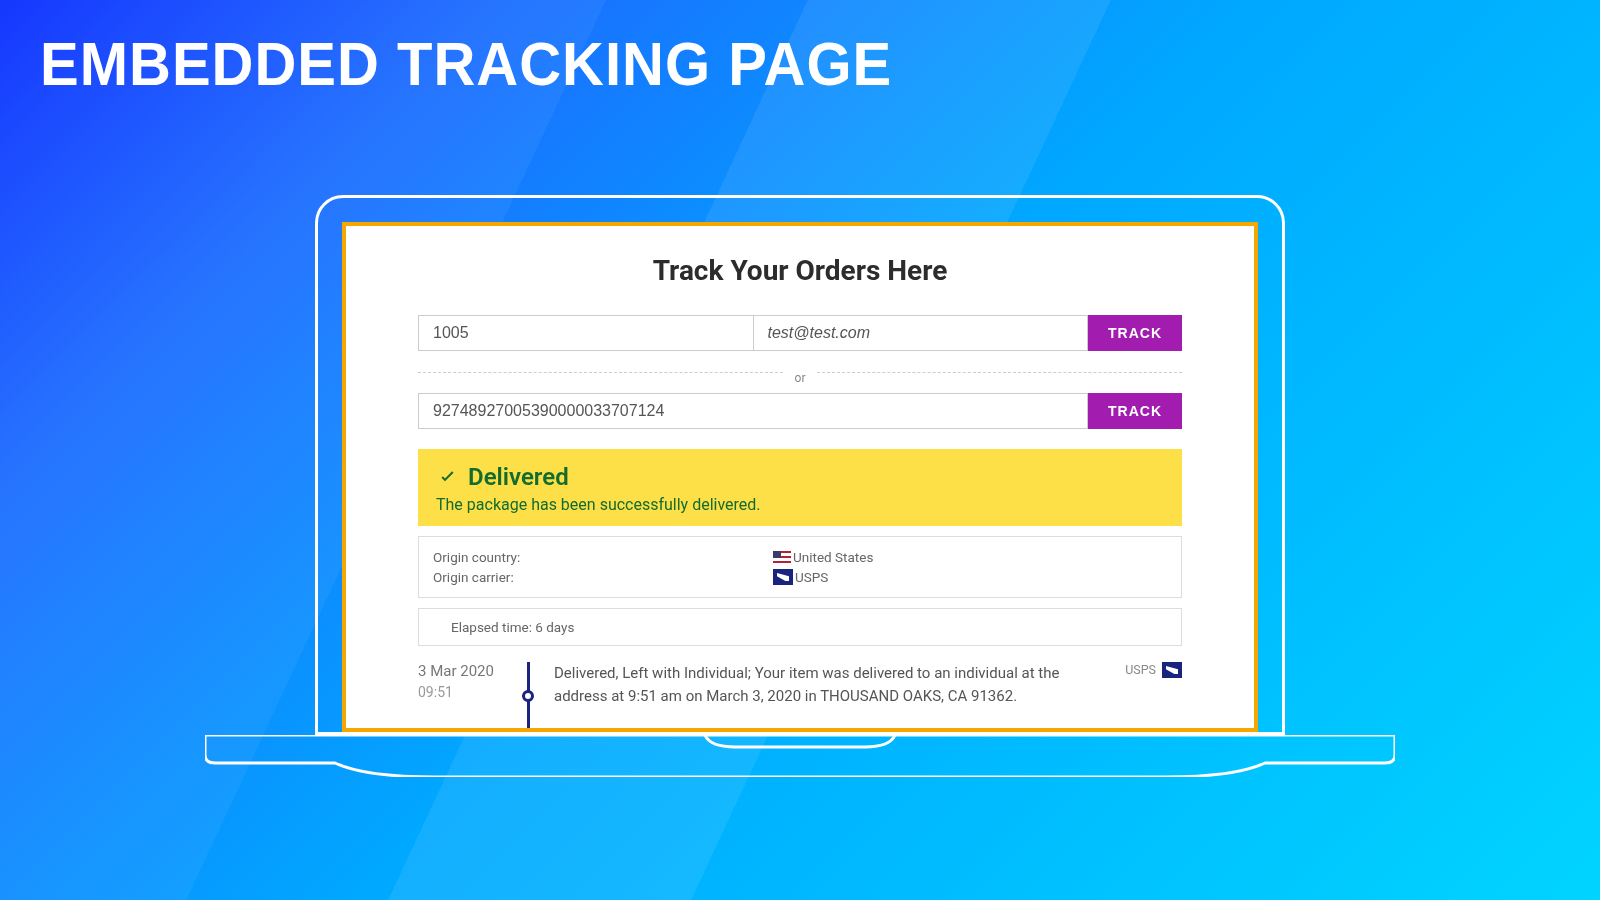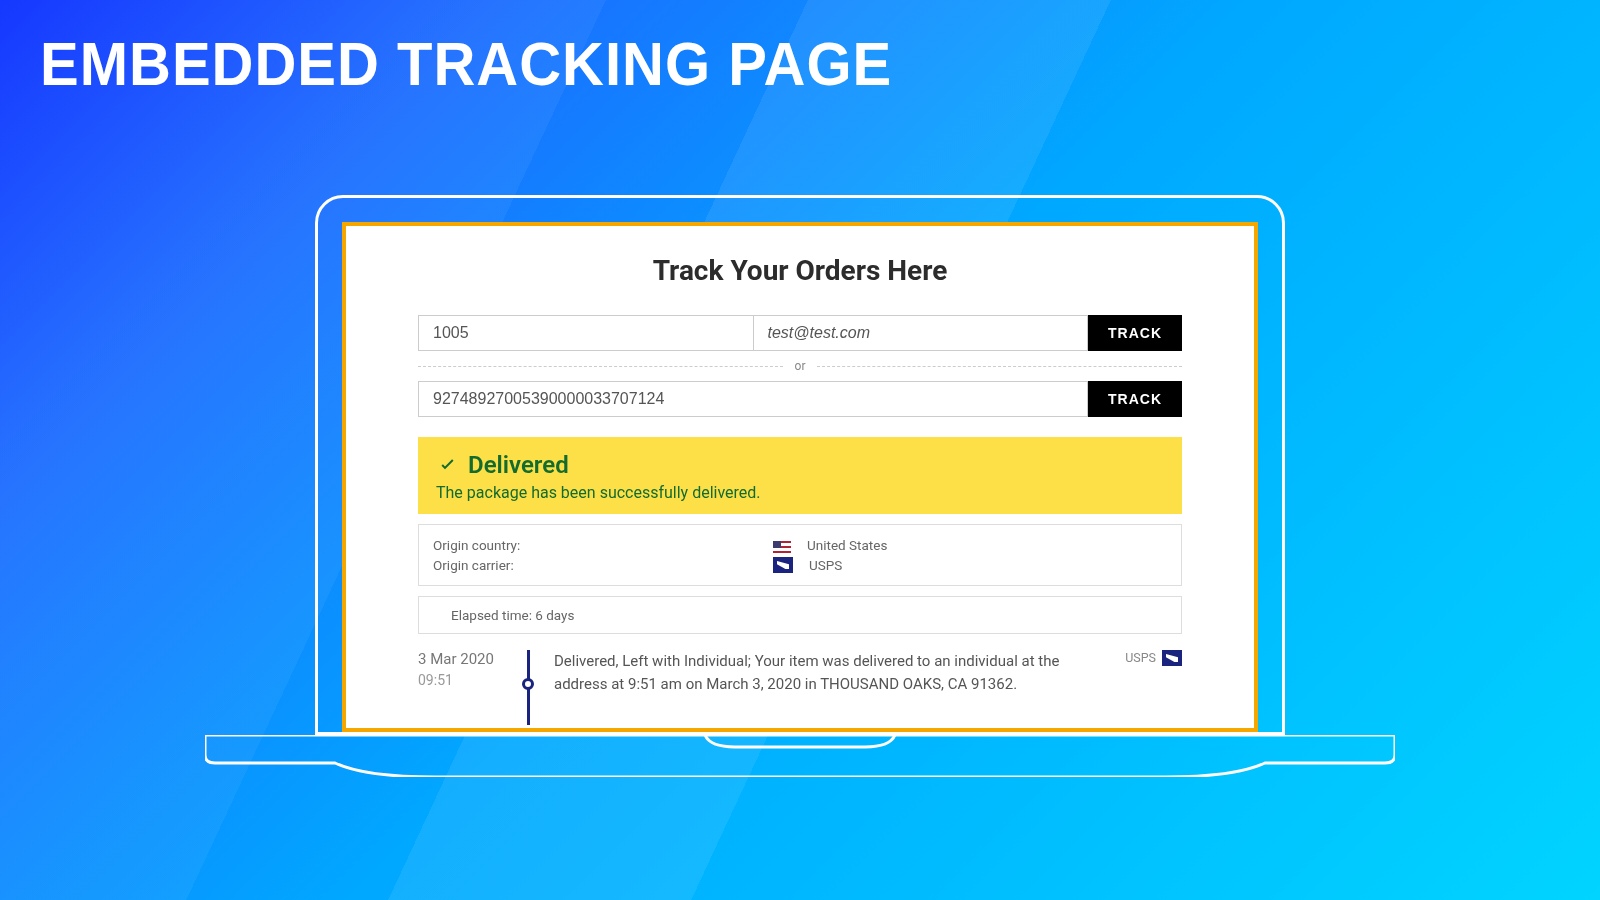--- a/index.html
+++ b/index.html
@@ -67,37 +67,37 @@
   flex: 1;
   border: 1px solid #ccc;
   padding: 9px 14px;
   font-size: 16px;
   color: #555;
   background: #fff;
   height: 36px;
 }
 .input + .input { border-left: none; font-style: italic; }
 .btn-track {
-  background: #000000;
+  background: #a21caf;
   color: #fff;
   border: none;
   padding: 0 20px;
   font-size: 14px;
   font-weight: 600;
   letter-spacing: 1px;
   cursor: pointer;
   height: 36px;
 }
 .or-row {
   display: flex;
   align-items: center;
   margin: 8px 0;
 }
 .or-row .line { flex: 1; border-top: 1px dashed #ccc; }
-.or-row .or { padding: 0 12px; color: #888; font-size: 12px; }
+.or-row .or { padding: 0 12px; color: #888; font-size: 12px; margin-top: 12px; }
 .status-banner {
   background: #fde047;
   padding: 14px 18px 12px 18px;
   margin-top: 20px;
 }
 .status-title {
   font-size: 24px;
   font-weight: 600;
   color: #136b2e;
   display: flex;
@@ -118,21 +118,21 @@
   margin-top: 10px;
   padding: 10px 14px;
   font-size: 13.5px;
   color: #666;
 }
 .info-row {
   display: flex;
   padding: 2px 0;
 }
 .info-label { width: 340px; }
-.info-value { display: flex; align-items: flex-end; gap: 16px; }
+.info-value { display: flex; align-items: center; gap: 2px; }
 .flag {
   width: 18px; height: 12px;
   background: linear-gradient(to bottom, #b22234 0%, #b22234 20%, #fff 20%, #fff 40%, #b22234 40%, #b22234 60%, #fff 60%, #fff 80%, #b22234 80%);
   position: relative;
   display: inline-block;
 }
 .flag::before {
   content: "";
   position: absolute;
   top: 0; left: 0;

